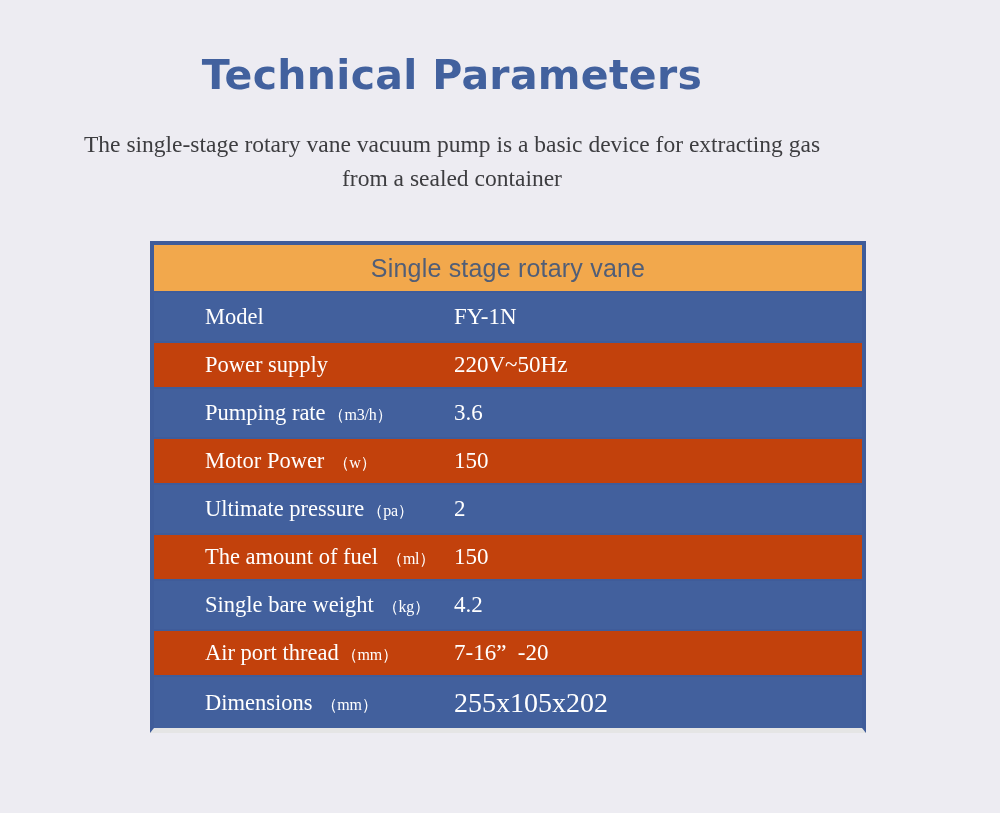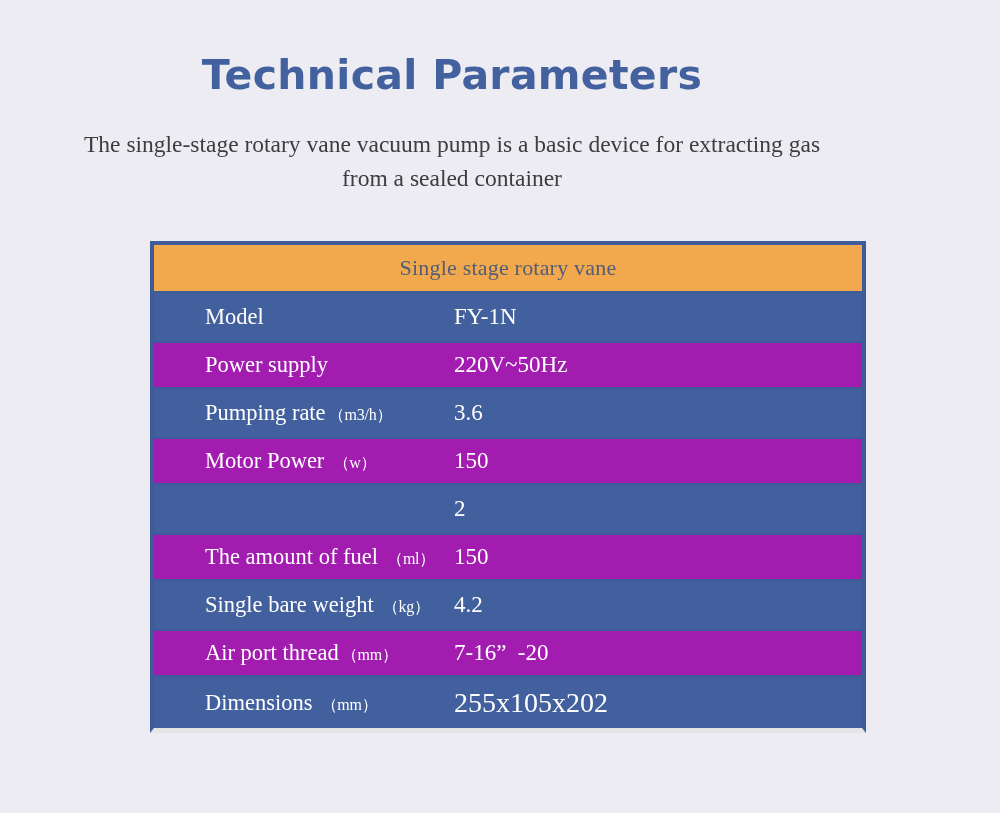--- a/index.html
+++ b/index.html
@@ -79,35 +79,35 @@
     justify-content: center;
   }
 
   .spec-row.blue {
     background: #42609d;
     border-left: 4px solid #3f5c9a;
     border-right: 4px solid #3f5c9a;
   }
 
   .spec-row.orange {
-    background: #a21caf;
+    background: #c2410c;
     border-left: 4px solid #3f5c9a;
     border-right: 4px solid #3f5c9a;
     border-top: 2px solid #3f5c9a;
     border-bottom: 2px solid #3f5c9a;
   }
 
   .spec-row.last-row {
     height: 56px;
     border-bottom: 5px solid #e5e5e5;
   }
 
   .header-title {
-    font-family: Liberation Serif, serif;
-    font-size: 22px;
+    font-family: Liberation Sans, sans-serif;
+    font-size: 25px;
     color: #515e77;
     letter-spacing: 0.2px;
   }
 
   .spec-label {
     position: absolute;
     left: 51px;
     font-family: "Liberation Serif", serif;
     font-size: 22.5px;
     color: #ffffff;
@@ -175,20 +175,24 @@
         <div class="spec-value">3.6</div>
       </div>
       <div class="spec-row orange">
         <div class="spec-label">
           <span>Motor Power</span>
           <span class="spec-unit spaced">（w）</span>
         </div>
         <div class="spec-value">150</div>
       </div>
       <div class="spec-row blue">
+        <div class="spec-label">
+          <span>Ultimate pressure</span>
+          <span class="spec-unit">（pa）</span>
+        </div>
         <div class="spec-value">2</div>
       </div>
       <div class="spec-row orange">
         <div class="spec-label">
           <span>The amount of fuel</span>
           <span class="spec-unit spaced">（ml）</span>
         </div>
         <div class="spec-value">150</div>
       </div>
       <div class="spec-row blue">

